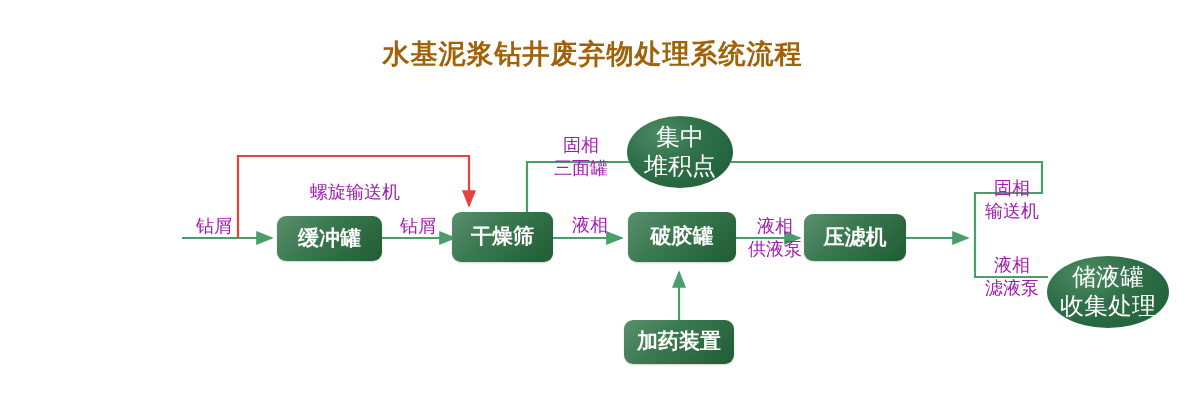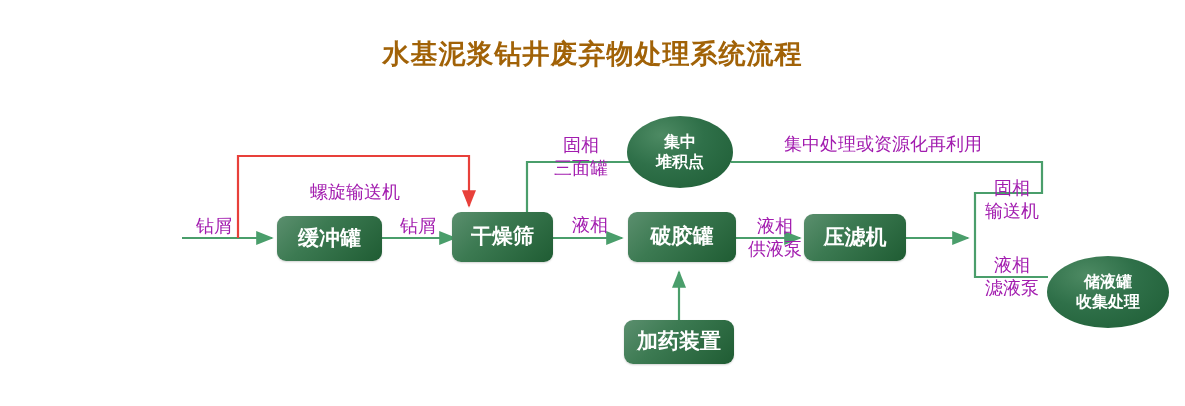--- a/index.html
+++ b/index.html
@@ -41,22 +41,22 @@
     padding:2px 6px;
   }
   .node.two-line{font-size:20px;}
   .ellipse{
     position:absolute;
     display:flex;
     align-items:center;
     justify-content:center;
     text-align:right;
     color:#ffffff;
-    font-weight:bold;
-    font-size:16px;
+    font-weight:normal;
+    font-size:24px;
     line-height:1.22;
     background:radial-gradient(ellipse at 32% 26%,#4d8a63 0%,#2f7049 42%,#1d5c34 100%);
     border-radius:50%;
     box-sizing:border-box;
   }
 
   .elabel{
     position:absolute;
     font-size:18px;
     color:#a21caf;
@@ -155,23 +155,20 @@
 
   <div class="elabel" style="left:562px;top:214px;width:56px;">
     <span>液相</span>
   </div>
 
   <div class="elabel two" style="left:739px;top:214px;width:72px;">
     <div>液相</div>
     <div>供液泵</div>
   </div>
 
-  <div class="elabel" style="left:767px;top:133px;width:232px;">
-    <span>集中处理或资源化再利用</span>
-  </div>
 
   <div class="elabel two" style="left:976px;top:176px;width:72px;">
     <div>固相</div>
     <div>输送机</div>
   </div>
 
   <div class="elabel two" style="left:976px;top:253px;width:72px;">
     <div>液相</div>
     <div>滤液泵</div>
   </div>

